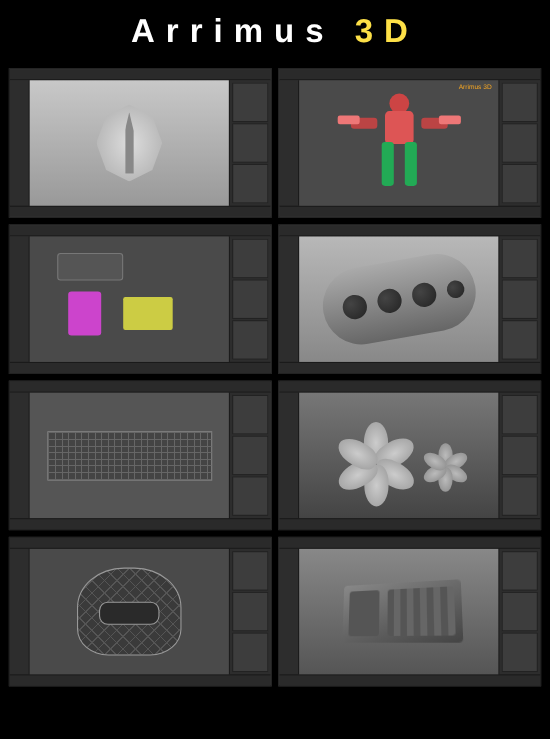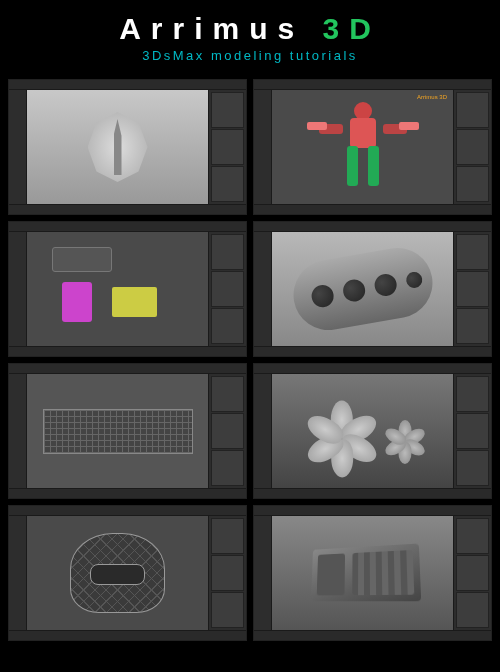--- a/index.html
+++ b/index.html
@@ -14,21 +14,21 @@
       text-align: center;
       padding: 12px 0 8px 0;
     }
     .title {
       font-size: 30px;
       font-weight: bold;
       letter-spacing: 10px;
       color: #fff;
     }
     .title-accent {
-      color: #22c55e;
+      color: #fde047;
       margin-top: 36px;
     }
     .subtitle {
       color: #00b8c4;
       font-size: 13px;
       letter-spacing: 2.5px;
       margin-top: 2px;
     }
     .grid {
       display: grid;
@@ -228,21 +228,20 @@
     }
   </style>
 </head>
 <body>
 
 <div class="header">
   <div class="title">
     <span>Arrimus</span>
     <span class="title-accent">3D</span>
   </div>
-  <div class="subtitle">3DsMax modeling tutorials</div>
 </div>
 
 <div class="grid">
 
   <div class="thumb">
     <div class="thumb-menubar"></div>
     <div class="thumb-body">
       <div class="thumb-left"></div>
       <div class="thumb-viewport vp-light">
         <div class="shield"></div>

